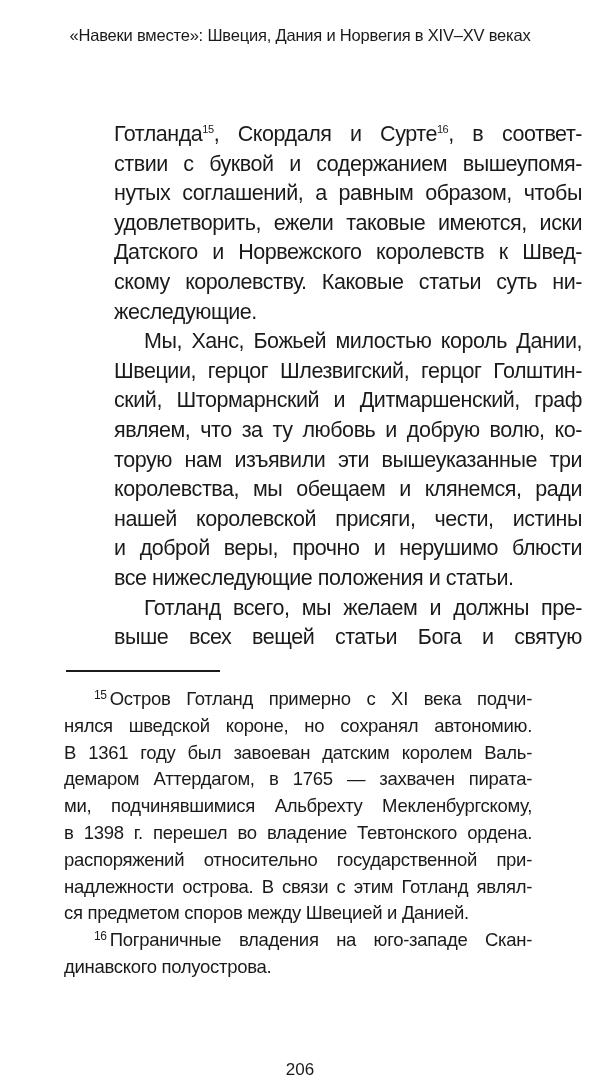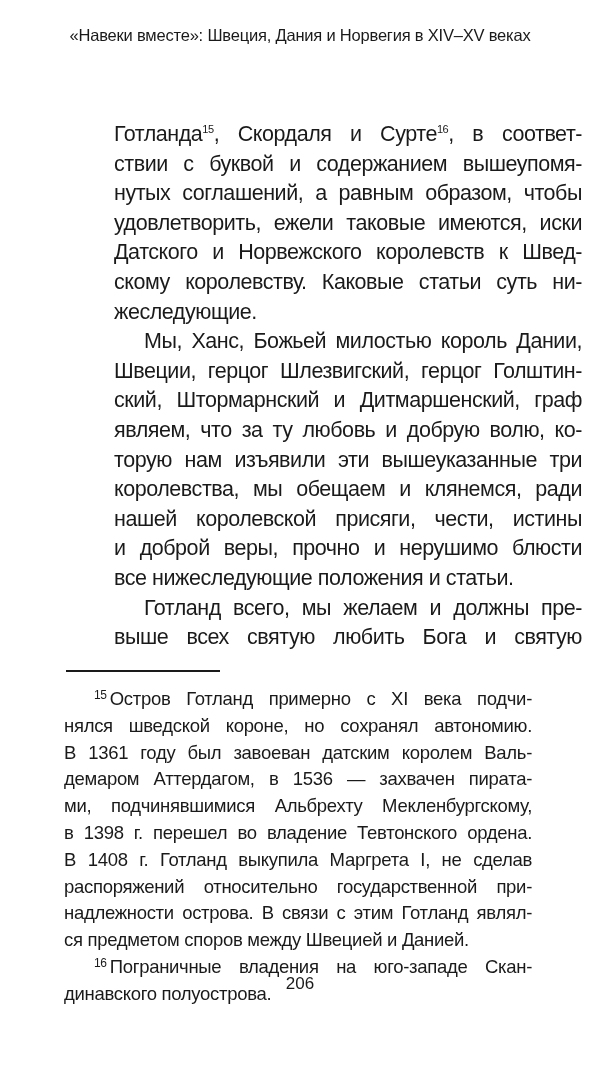--- a/index.html
+++ b/index.html
@@ -9,21 +9,21 @@
   .line { display: block; height: 29.6px; font-size: 21.5px; line-height: 29.6px; white-space: nowrap; text-align: justify; text-align-last: justify; font-family: "Liberation Sans", sans-serif; letter-spacing: -0.45px; }
   .line.last { text-align-last: left; }
   .line.indent { padding-left: 30px; box-sizing: border-box; }
   sup { font-size: 11px; vertical-align: 8px; line-height: 0; }
   .rule { position: absolute; left: 66px; top: 670px; width: 154px; height: 1.5px; background: #1a1a1a; }
   .notes { position: absolute; left: 64px; top: 686px; width: 468px; }
   .nline { display: block; height: 26.8px; font-size: 18.5px; line-height: 26.8px; white-space: nowrap; text-align: justify; text-align-last: justify; letter-spacing: -0.3px; }
   .nline.last { text-align-last: left; }
   .nline.indent { padding-left: 30px; box-sizing: border-box; }
   .nmark { font-size: 12px; vertical-align: 6px; line-height: 0; margin-right: 3px; }
-  .page-num { position: absolute; top: 974px; left: 0; width: 600px; text-align: center; font-size: 17px; }
+  .page-num { position: absolute; top: 1060px; left: 0; width: 600px; text-align: center; font-size: 17px; }
 </style>
 </head>
 <body>
 
 <div class="running-head">«Навеки вместе»: Швеция, Дания и Норвегия в XIV–XV веках</div>
 
 <div class="main">
   <span class="line"><span>Готланда</span><sup>15</sup><span>, Скордаля и Сурте</span><sup>16</sup><span>, в соответ-</span></span>
   <span class="line">ствии с буквой и содержанием вышеупомя-</span>
   <span class="line">нутых соглашений, а равным образом, чтобы</span>
@@ -34,33 +34,32 @@
   <span class="line indent">Мы, Ханс, Божьей милостью король Дании,</span>
   <span class="line">Швеции, герцог Шлезвигский, герцог Голштин-</span>
   <span class="line">ский, Штормарнский и Дитмаршенский, граф</span>
   <span class="line">являем, что за ту любовь и добрую волю, ко-</span>
   <span class="line">торую нам изъявили эти вышеуказанные три</span>
   <span class="line">королевства, мы обещаем и клянемся, ради</span>
   <span class="line">нашей королевской присяги, чести, истины</span>
   <span class="line">и доброй веры, прочно и нерушимо блюсти</span>
   <span class="line last">все нижеследующие положения и статьи.</span>
   <span class="line indent">Готланд всего, мы желаем и должны пре-</span>
-  <span class="line">выше всех святую любить Бога и святую</span>
+  <span class="line">выше всех вещей статьи Бога и святую</span>
 </div>
 
 <div class="rule"></div>
 
 <div class="notes">
   <span class="nline indent"><span class="nmark">15</span><span>Остров Готланд примерно с XI века подчи-</span></span>
   <span class="nline">нялся шведской короне, но сохранял автономию.</span>
   <span class="nline">В 1361 году был завоеван датским королем Валь-</span>
-  <span class="nline">демаром Аттердагом, в 1536 — захвачен пирата-</span>
+  <span class="nline">демаром Аттердагом, в 1765 — захвачен пирата-</span>
   <span class="nline">ми, подчинявшимися Альбрехту Мекленбургскому,</span>
   <span class="nline">в 1398 г. перешел во владение Тевтонского ордена.</span>
-  <span class="nline">В 1408 г. Готланд выкупила Маргрета I, не сделав</span>
   <span class="nline">распоряжений относительно государственной при-</span>
   <span class="nline">надлежности острова. В связи с этим Готланд являл-</span>
   <span class="nline last">ся предметом споров между Швецией и Данией.</span>
   <span class="nline indent"><span class="nmark">16</span><span>Пограничные владения на юго-западе Скан-</span></span>
   <span class="nline last">динавского полуострова.</span>
 </div>
 
 <div class="page-num">206</div>
 
 </body></html>

